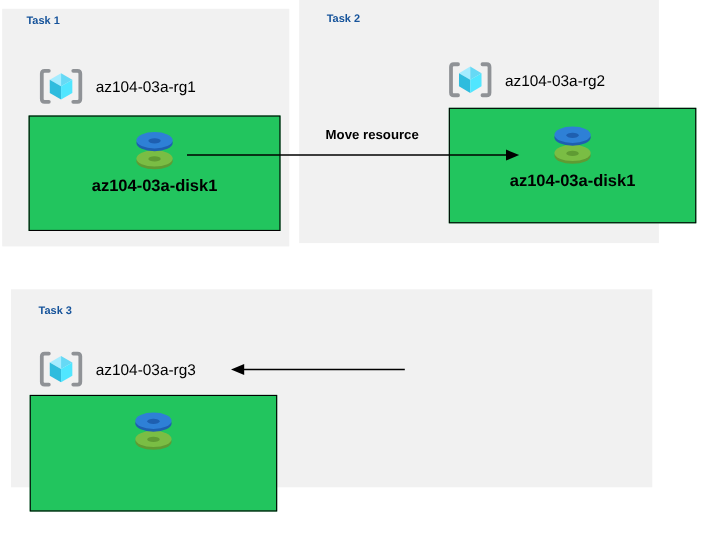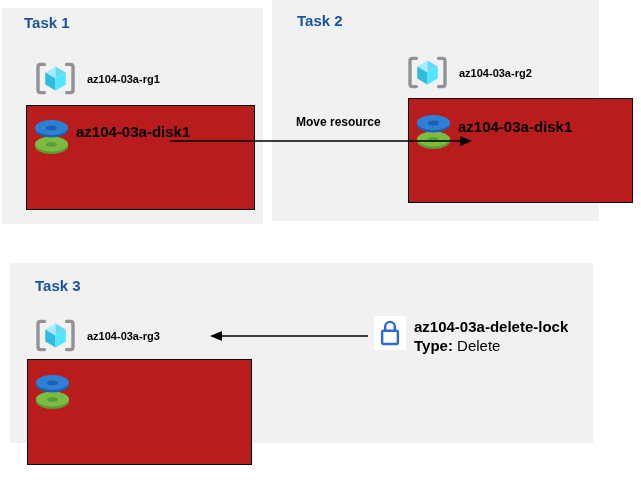--- a/index.html
+++ b/index.html
@@ -4,34 +4,34 @@
 <style>
   html,body { margin:0; padding:0; background:#ffffff; }
   body { font-family: "Liberation Sans", sans-serif; color:#000; }
   .canvas { position:relative; width:641px; height:487px; background:var(--page_bg,#ffffff); overflow:hidden; }
 
   .panel { position:absolute; background:var(--panel_bg,#F1F1F1); }
   #panel1 { left:2px;   top:8px;   width:261px; height:216px; }
   #panel2 { left:272px; top:0;     width:327px; height:221px; }
   #panel3 { left:10px;  top:263px; width:583px; height:180px; }
 
-  .task-title { position:absolute; font-size:15px; font-weight:bold; color:var(--task_title,#17549B); white-space:nowrap; }
+  .task-title { position:absolute; font-size:10px; font-weight:bold; color:var(--task_title,#17549B); white-space:nowrap; }
   #panel1 .task-title { left:22px; top:6px; }
   #panel2 .task-title { left:25px; top:12px; }
   #panel3 .task-title { left:25px; top:14px; }
 
   .rg-row { position:absolute; display:flex; align-items:center; gap:11px; }
   #panel1 .rg-row { left:33px;  top:52px; }
   #panel2 .rg-row { left:135px; top:54px; }
   #panel3 .rg-row { left:25px;  top:54px; }
   .rg-icon { width:41px; height:37px; display:block; }
-  .rg-label { font-size:11px; font-weight:bold; white-space:nowrap;text-align:center; }
+  .rg-label { font-size:14px; font-weight:normal; white-space:nowrap;text-align:center; }
 
-  .disk-box { position:absolute; background:#b91c1c; border:1.4px solid var(--box_border,#000000);
-              display:flex; flex-direction:row; box-sizing:border-box; }
+  .disk-box { position:absolute; background:#22c55e; border:1.4px solid var(--box_border,#000000);
+              display:flex; flex-direction:column; align-items:center; box-sizing:border-box; }
   #panel1 .disk-box { left:24px;  top:97px; width:229px; height:105px; padding-top:12px; }
   #panel2 .disk-box { left:136px; top:98px; width:225px; height:105px; padding-top:14px; }
   #panel3 .disk-box { left:17px;  top:96px; width:225px; height:106px; padding-top:13px; }
   .disk-icon { width:49px; height:38px; display:block; }
   .disk-label { font-size:15px; font-weight:bold; margin-top:5px; white-space:nowrap; }
 
   .move-label { position:absolute; left:296px; top:115px; font-size:12px; font-weight:bold; white-space:nowrap; }
 
   .lock-group { position:absolute; left:374px; top:316px; display:flex; align-items:flex-start; gap:8px; }
   .lock-icon-bg { width:32px; height:34px; background:#ffffff; display:flex; align-items:center; justify-content:center; }
@@ -119,31 +119,20 @@
     </div>
     <div class="disk-box">
       <svg class="disk-icon">
           <use href="#icon-disk"></use>
         </svg>
     </div>
   </div>
 
   <div class="move-label">Move resource</div>
 
-  <div class="lock-group">
-    <div class="lock-icon-bg">
-      <svg class="lock-icon">
-          <use href="#icon-lock"></use>
-        </svg>
-    </div>
-    <div class="lock-text">
-      <div class="lock-name">az104-03a-delete-lock</div>
-      <div class="lock-type"><span class="t-label">Type:</span> <span>Delete</span></div>
-    </div>
-  </div>
 
   <svg class="arrows">
     <g>
       <line x1="170" y1="141" x2="461" y2="141" style="stroke:var(--arrow,#000)" stroke-width="1.4"></line>
       <polygon points="472,141 460,136 460,146" style="fill:var(--arrow,#000)"></polygon>
     </g>
     <g>
       <line x1="368" y1="336" x2="221" y2="336" style="stroke:var(--arrow,#000)" stroke-width="1.4"></line>
       <polygon points="210,336 222,331 222,341" style="fill:var(--arrow,#000)"></polygon>
     </g>

